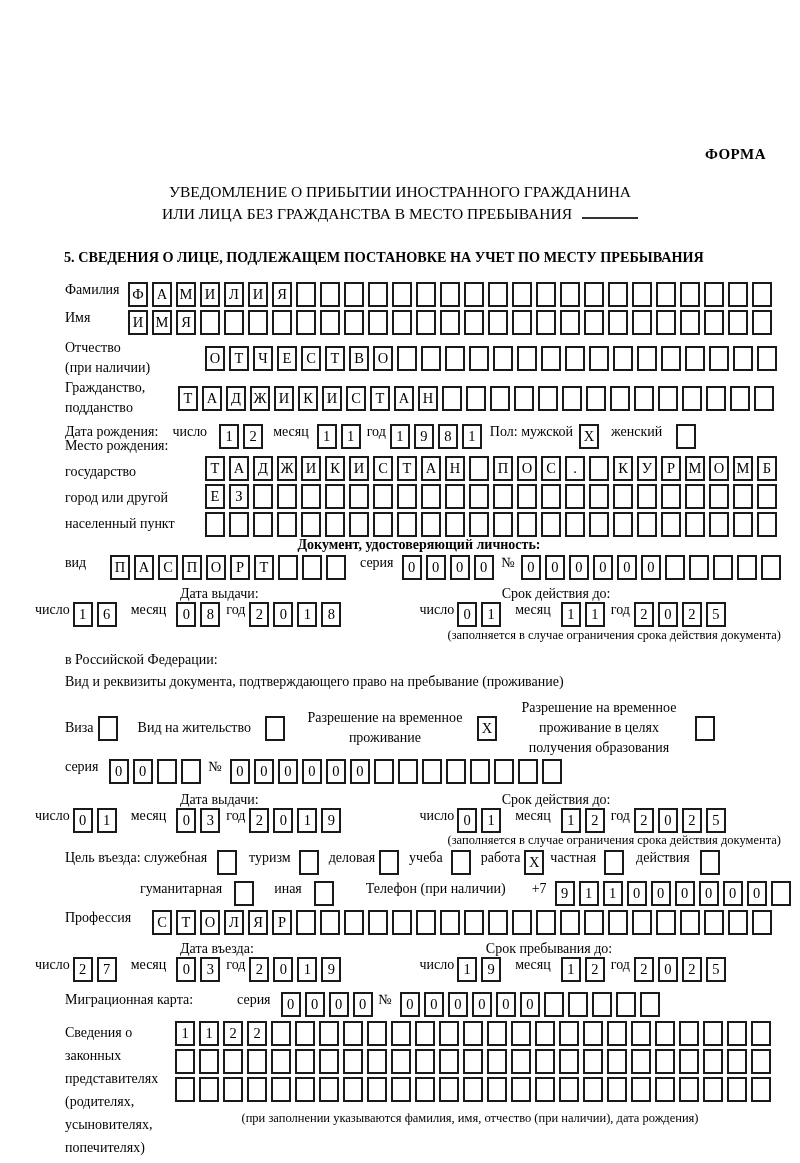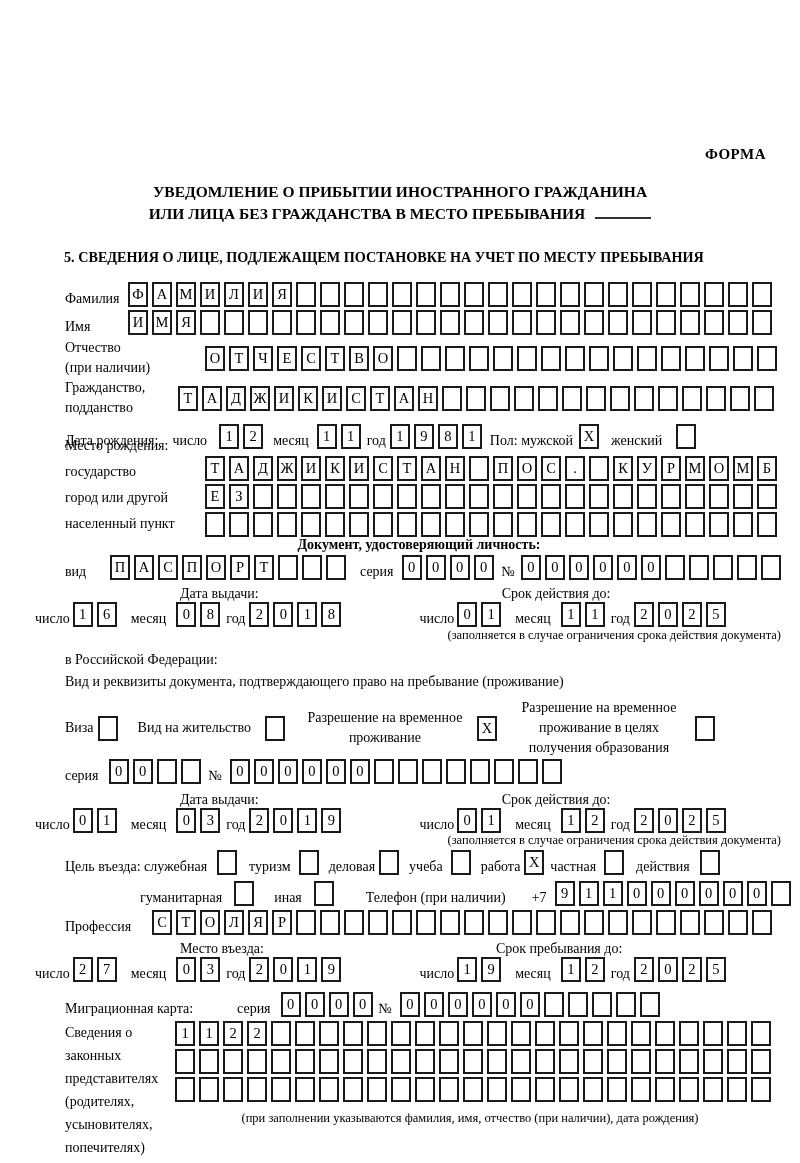--- a/index.html
+++ b/index.html
@@ -1,25 +1,25 @@
 <!DOCTYPE html>
 <html><head>
 <meta charset="utf-8">
 <style>
   html,body{margin:0;padding:0;background:#fff;}
   .page{position:relative;width:800px;height:1163px;background:#fff;color:#000;
         font-family:"Liberation Serif","DejaVu Serif",serif;font-size:14px;overflow:hidden;}
   .ref{position:absolute;left:618px;top:38px;line-height:19px;font-size:13.5px;}
   .ref .gap{height:4px;}
   .forma{position:absolute;right:34px;top:146px;font-weight:bold;font-size:15px;letter-spacing:.5px;}
-  .title{position:absolute;left:0;top:181px;width:100%;text-align:center;font-weight:bold;font-size:15.5px;line-height:22px;}
+  .title{position:absolute;left:0;top:181px;width:100%;text-align:center;font-weight:normal;font-size:15.5px;line-height:22px;}
   .u-line{display:inline-block;width:56px;border-bottom:2px solid #333;height:13px;margin-left:10px;}
   .section{position:absolute;left:64px;top:249px;font-weight:bold;font-size:14.2px;}
   .form{position:absolute;left:65px;top:280px;width:728px;}
-  .row{display:flex;align-items:flex-end;}
+  .row{display:flex;align-items:flex-start;}
   .rowt{display:flex;align-items:center;}
   .boxes{display:flex;flex-wrap:nowrap;}
   .box{flex:0 0 auto;width:20px;height:25px;border:2px solid #1a1a1a;box-sizing:border-box;
        margin-right:4px;display:flex;align-items:center;justify-content:center;
        font-size:14.5px;line-height:1;background:#fff;}
   .lab{white-space:nowrap;}
   .note{width:716px;text-align:right;font-size:12.5px;}
   .ctr{text-align:center;line-height:20px;}
   .bp{display:flex;align-items:flex-end;height:86px;}
   .bp-lbl{width:140px;line-height:26px;}
@@ -560,21 +560,21 @@
           <span class="box"></span>
           <span class="box"></span>
           <span class="box"></span>
           <span class="box"></span>
           <span class="box"></span>
           <span class="box"></span>
         </span>
     </div>
 
     <div class="row" style="margin-top:6px;">
-      <span class="lab" style="margin-left:115px;">Место въезда:</span>
+      <span class="lab" style="margin-left:115px;">Дата въезда:</span>
       <span class="lab" style="margin-left:232px;">Срок пребывания до:</span>
     </div>
 
     <div class="row" style="margin-left:-30px;">
       <span class="lab">число</span>
       <span class="boxes" style="margin-left:3px;">
           <span class="box">2</span>
           <span class="box">7</span>
         </span>
       <span class="lab" style="margin-left:10px;">месяц</span>

